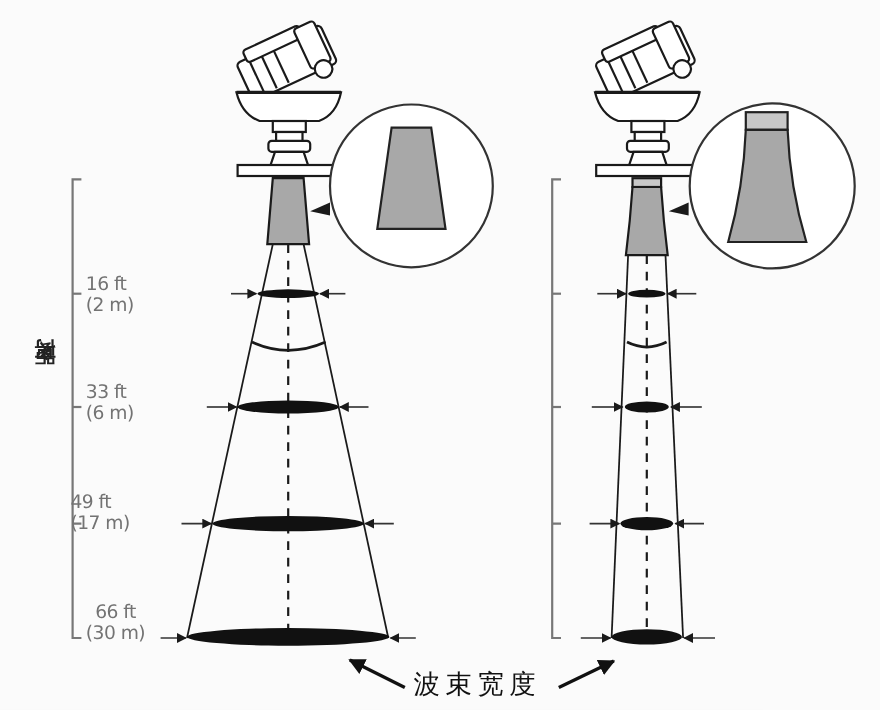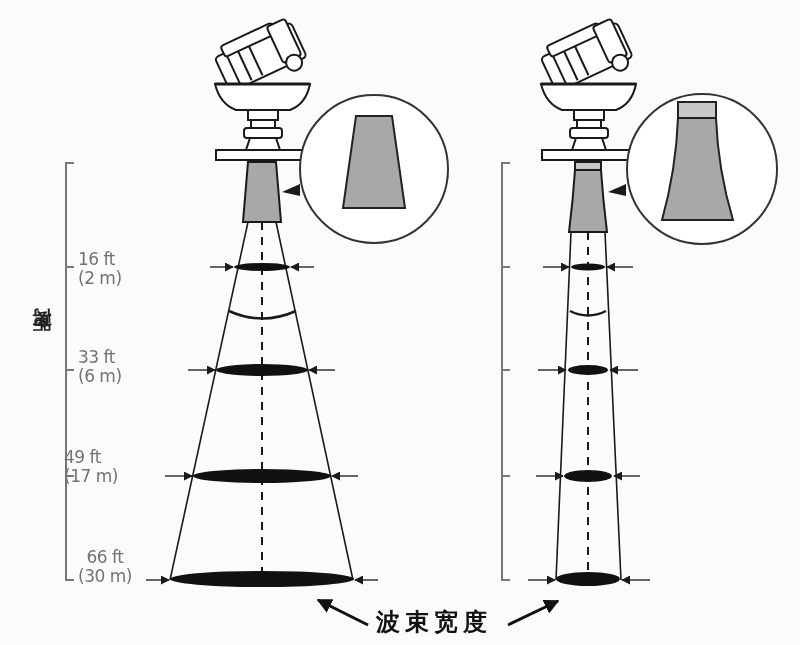--- a/index.html
+++ b/index.html
@@ -1,20 +1,20 @@
 <!DOCTYPE html>
 <html><head>
 <meta charset="utf-8">
 <style>
   html, body { margin: 0; padding: 0; background: #fafafa; }
   .canvas { position: relative; width: 800px; height: 645px; background: #fbfbfb; overflow: hidden; font-family: "DejaVu Sans", "Liberation Sans", sans-serif; color: #222; }
   svg { position: absolute; left: 0; top: 0; }
   .lbl { position: absolute; font-size: 17px; line-height: 19px; color: #737373; letter-spacing: -0.5px; }
   .axis-title { position: absolute; left: 28px; top: 342px; font-size: 19px; font-weight: bold; color: #222; writing-mode: vertical-rl; transform: rotate(180deg); letter-spacing: 2px; }
-  .beam-caption { position: absolute; left: 376px; top: 606px; font-size: 24px; color: #111; letter-spacing: 5px; font-weight: bold; }
+  .beam-caption { position: absolute; left: 376px; top: 606px; font-size: 24px; color: #111; letter-spacing: 5px; }
 </style>
 </head>
 <body>
 
 <div class="canvas">
 
   <svg width="800" height="645" viewBox="0 0 800 645">
     <defs>
       <marker id="arr" viewBox="0 0 10 10" refX="9" refY="5" markerWidth="6" markerHeight="6" orient="auto-start-reverse">
         <path d="M0,0 L10,5 L0,10 z" fill="#1a1a1a"></path>

